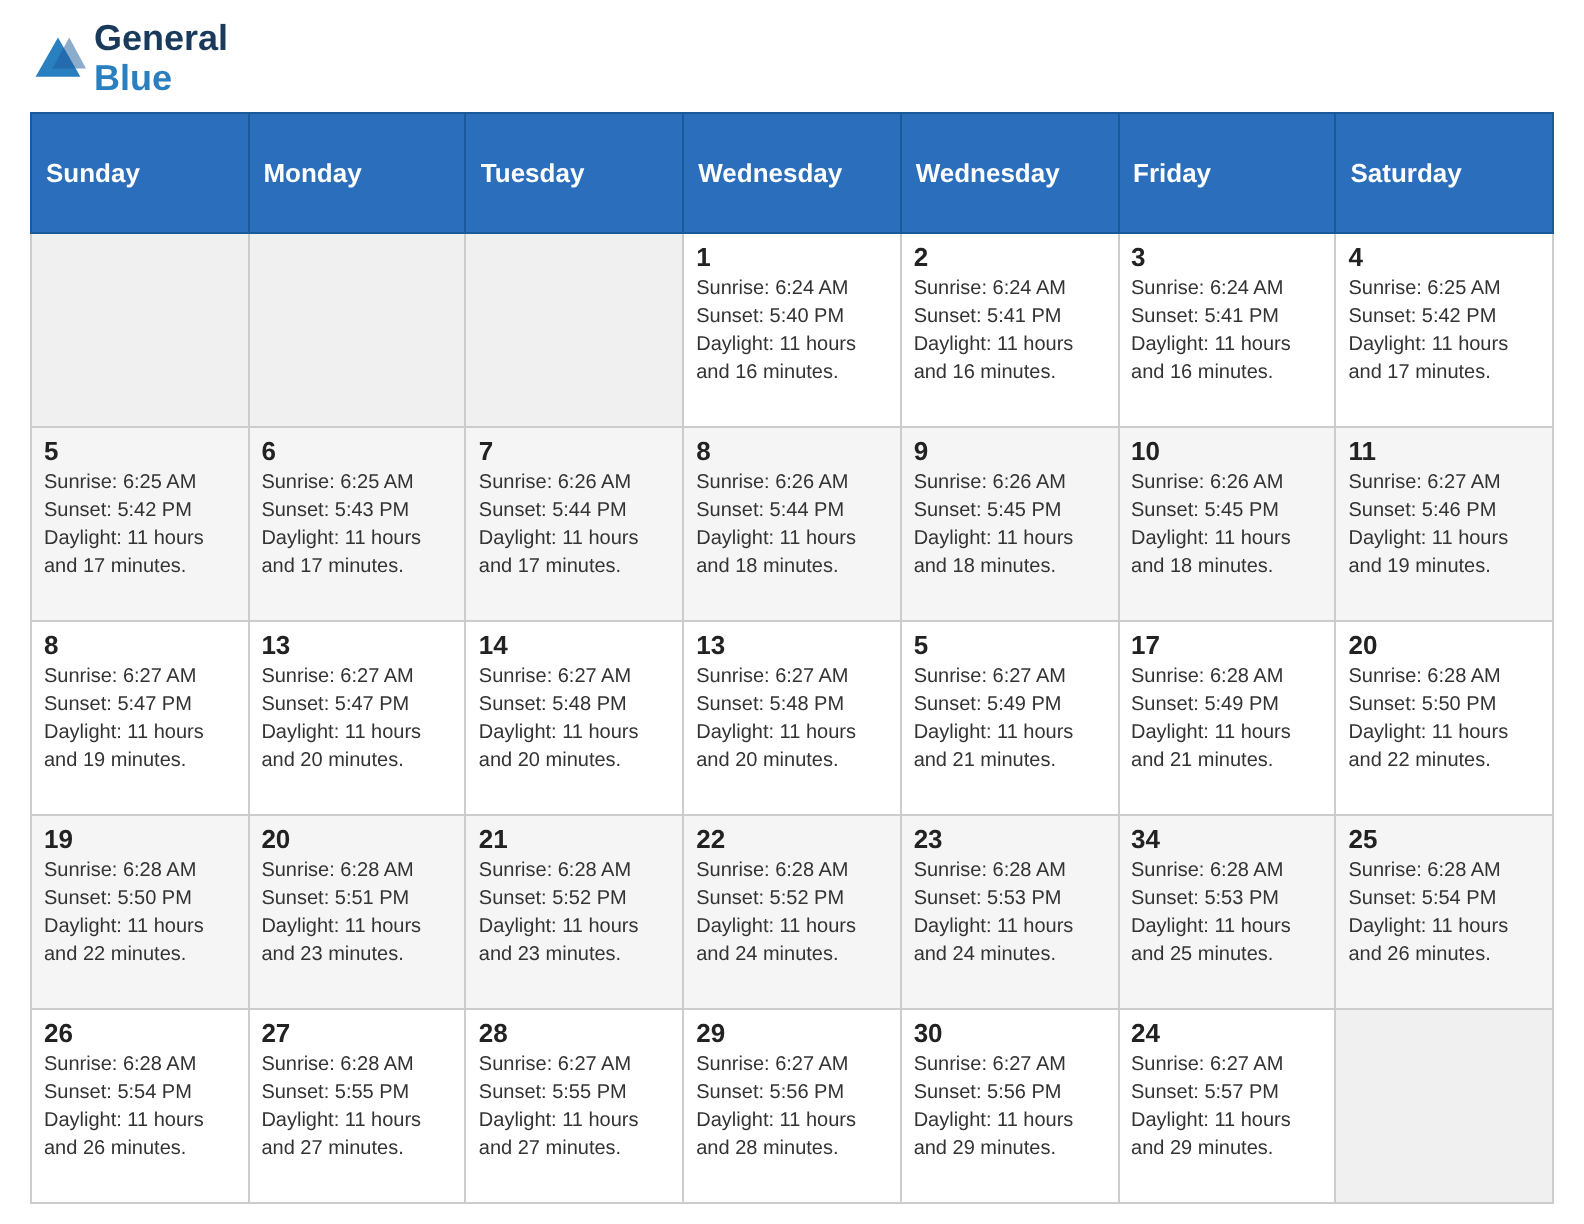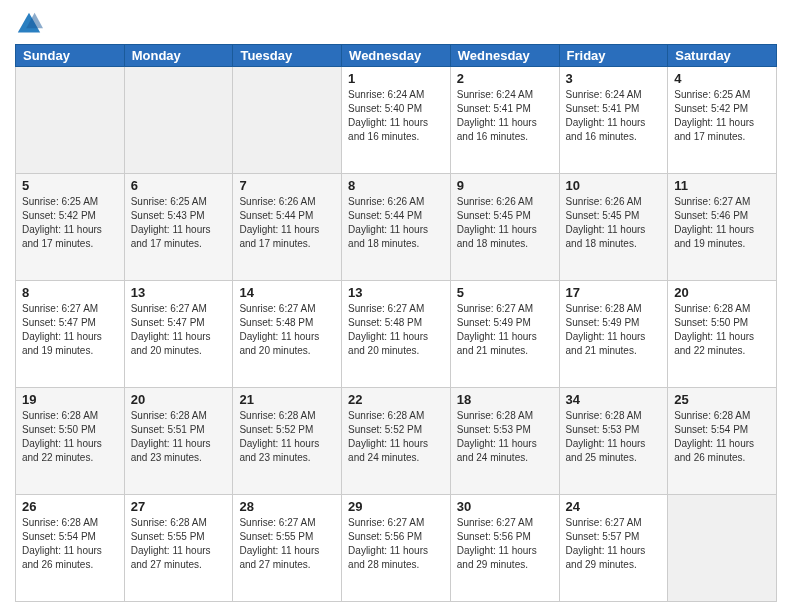--- a/index.html
+++ b/index.html
@@ -53,21 +53,21 @@
     }
     .calendar {
       width: 100%;
       border-collapse: collapse;
       flex: 1;
     }
     .calendar th {
       background: #2a6ebc;
       color: #fff;
       text-align: left;
-      padding: 3px 7px;
+      padding: 22px 7px;
       font-size: 13px;
       font-weight: bold;
       border: 1px solid #1a5a9a;
     }
     .calendar td {
       border: 1px solid #ccc;
       vertical-align: top;
       padding: 4px 6px;
       width: calc(100% / 7);
       font-size: 10.5px;
@@ -95,20 +95,24 @@
 </head>
 <body>
 
 <div class="page">
   <div class="header">
     <div class="logo">
       <svg class="logo-icon" viewBox="0 0 40 40">
         <polygon points="20,4 36,32 4,32" fill="#2a7fc1"></polygon>
         <polygon points="28,4 40,26 16,26" fill="#1a5a9a" opacity="0.5"></polygon>
       </svg>
+      <div class="logo-text">
+        <div>General</div>
+        <div style="color:#2a7fc1">Blue</div>
+      </div>
     </div>
     <div class="header-right">
       <div class="month-title"></div>
       <div class="location"></div>
     </div>
   </div>
 
   <table class="calendar">
     <thead>
       <tr>
@@ -214,21 +218,21 @@
           </td>
           <td>
             <span class="day-number">21</span>
             <div class="day-info">Sunrise: 6:28 AM<br>Sunset: 5:52 PM<br>Daylight: 11 hours and 23 minutes.</div>
           </td>
           <td>
             <span class="day-number">22</span>
             <div class="day-info">Sunrise: 6:28 AM<br>Sunset: 5:52 PM<br>Daylight: 11 hours and 24 minutes.</div>
           </td>
           <td>
-            <span class="day-number">18</span>
+            <span class="day-number">23</span>
             <div class="day-info">Sunrise: 6:28 AM<br>Sunset: 5:53 PM<br>Daylight: 11 hours and 24 minutes.</div>
           </td>
           <td>
             <span class="day-number">34</span>
             <div class="day-info">Sunrise: 6:28 AM<br>Sunset: 5:53 PM<br>Daylight: 11 hours and 25 minutes.</div>
           </td>
           <td>
             <span class="day-number">25</span>
             <div class="day-info">Sunrise: 6:28 AM<br>Sunset: 5:54 PM<br>Daylight: 11 hours and 26 minutes.</div>
           </td>

